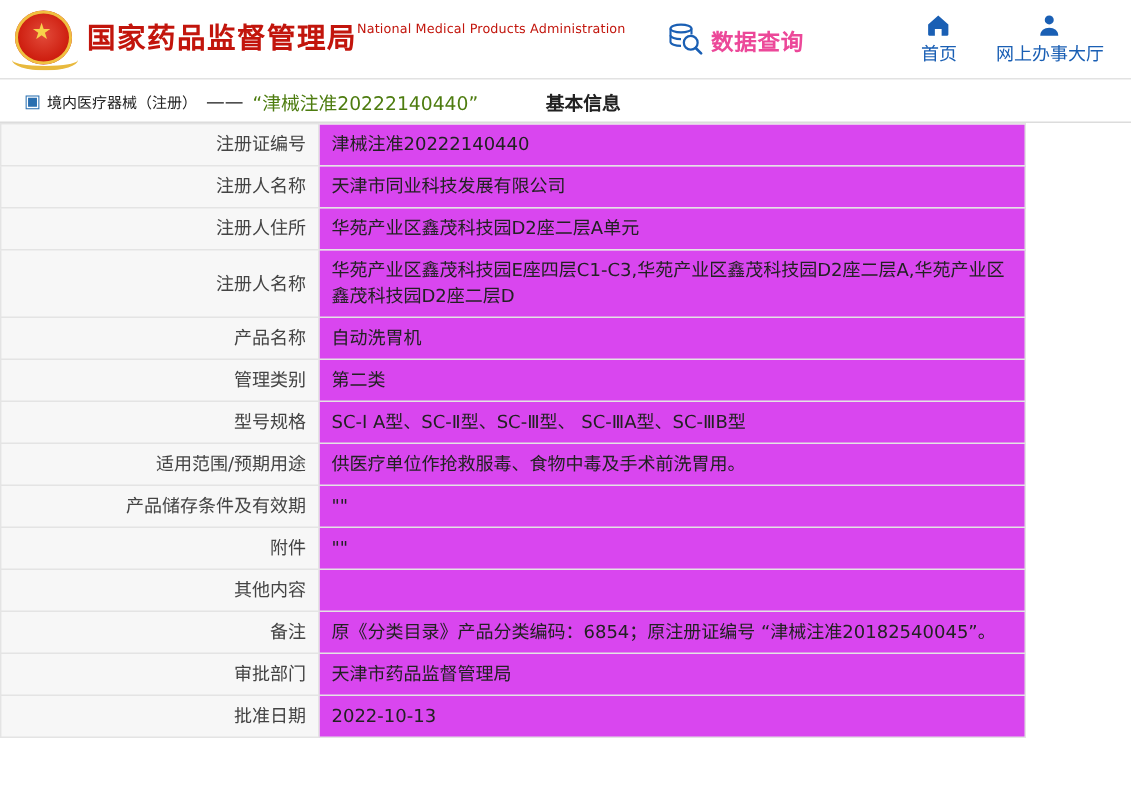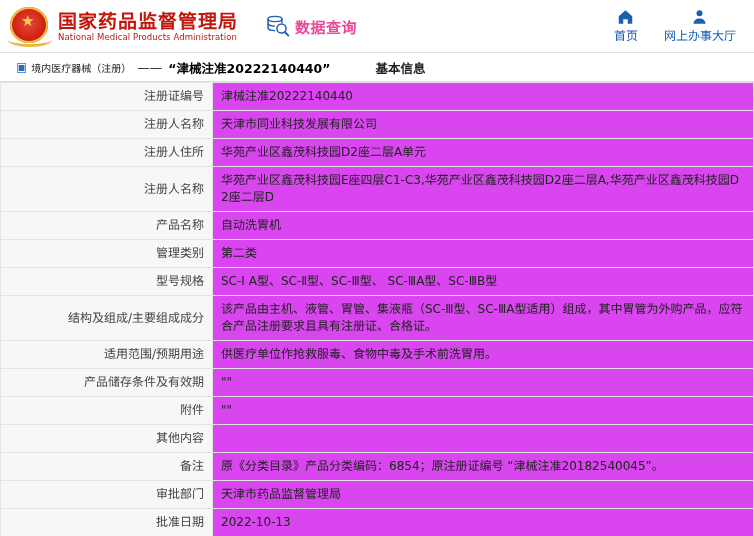--- a/index.html
+++ b/index.html
@@ -43,21 +43,21 @@
     font-size: 15px;
     line-height: 15px;
   }
   .emblem .wheat {
     position: absolute;
     left: 0px; bottom: 0px;
     width: 44px; height: 14px;
     border-bottom: 3px solid #e8b93d;
     border-radius: 0 0 50% 50%;
   }
-  .brand { display: flex; flex-direction: column; justify-content: center; }
+  .brand { display: flex; flex-direction: row; justify-content: center; }
   .brand .cn {
     font-size: 19px;
     font-weight: bold;
     color: #c2150c;
     letter-spacing: 1px;
     line-height: 22px;
   }
   .brand .en {
     font-size: 8.5px;
     color: #c2150c;
@@ -108,27 +108,27 @@
     height: 30px;
     display: flex;
     align-items: center;
     padding-left: 16px;
     background: #fff;
     gap: 4px;
   }
   .titlebar .doc-icon { color: #2a6fb0; font-size: 12px; line-height: 12px; }
   .titlebar .t-plain { font-size: 10px; color: #222; }
   .titlebar .t-dash  { font-size: 12.5px; color: #222; margin: 0 2px; }
-  .titlebar .t-red   { font-size: 12.5px; color: #000000; font-weight: bold; }
+  .titlebar .t-red   { font-size: 12.5px; color: #4d7c0f; font-weight: normal; }
   .titlebar .t-bold  { font-size: 12.5px; color: #222; font-weight: bold; margin-left: 41px; }
 
   
   .table-wrap { padding: 0; }
   table.info {
-    width: 754px;
+    width: 684px;
     border-collapse: collapse;
     table-layout: fixed;
     border-radius: 18px;
   }
   table.info td {
     border: 1px solid #e4e4e4;
     padding: 5px 8px;
     vertical-align: middle;
     font-size: 12px;
     line-height: 17px;
@@ -234,24 +234,20 @@
       </tr>
       <tr>
         <td class="k">管理类别</td>
         <td class="v">第二类</td>
       </tr>
       <tr>
         <td class="k">型号规格</td>
         <td class="v">SC-Ⅰ A型、SC-Ⅱ型、SC-Ⅲ型、 SC-ⅢA型、SC-ⅢB型</td>
       </tr>
       <tr>
-        <td class="k">结构及组成/主要组成成分</td>
-        <td class="v">该产品由主机、液管、胃管、集液瓶（SC-Ⅲ型、SC-ⅢA型适用）组成，其中胃管为外购产品，应符合产品注册要求且具有注册证、合格证。</td>
-      </tr>
-      <tr>
         <td class="k">适用范围/预期用途</td>
         <td class="v">供医疗单位作抢救服毒、食物中毒及手术前洗胃用。</td>
       </tr>
       <tr>
         <td class="k">产品储存条件及有效期</td>
         <td class="v">""</td>
       </tr>
       <tr>
         <td class="k">附件</td>
         <td class="v">""</td>

